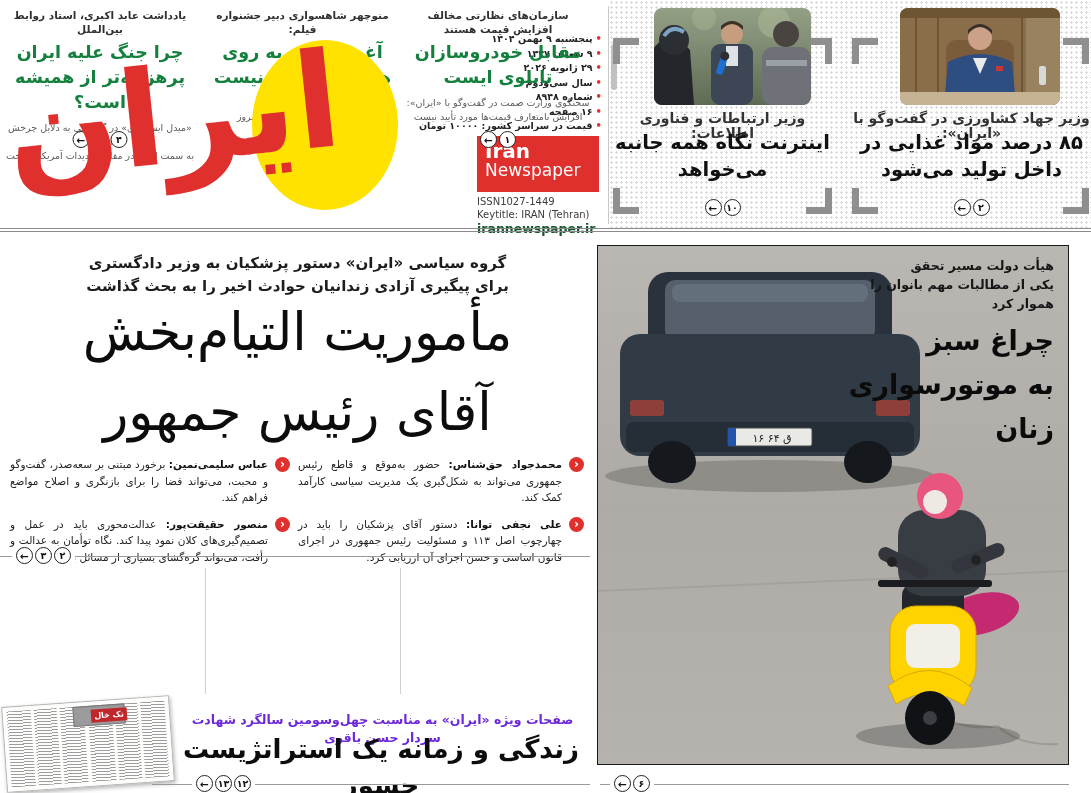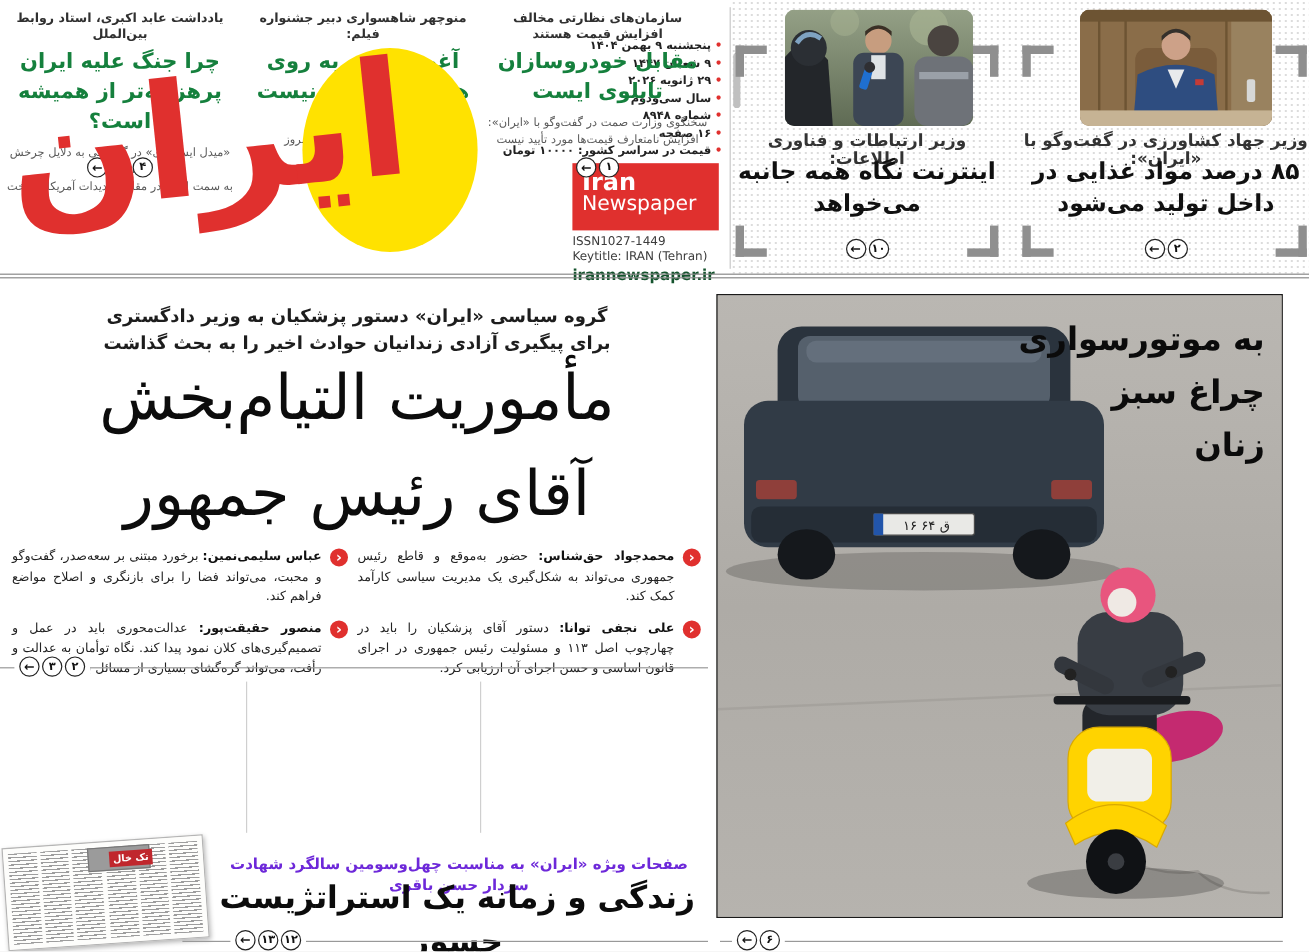--- a/index.html
+++ b/index.html
@@ -340,23 +340,27 @@
         <circle cx="85" cy="14" r="12" fill="#efe9e4"></circle>
         <rect x="40" y="118" width="86" height="88" rx="26" fill="#ffd300" stroke="#d9a900"></rect>
         <rect x="56" y="136" width="54" height="44" rx="9" fill="#f1efe8"></rect>
         <path d="M38,198 Q80,166 122,200 L114,218 Q80,194 46,216 Z" fill="#ffd300" stroke="#d9a900"></path>
         <ellipse cx="80" cy="230" rx="25" ry="27" fill="#101215"></ellipse>
         <circle cx="80" cy="230" r="7" fill="#3a3d42"></circle>
       </g>
     </svg>
 
     <div class="abs rtl" style="right:14px;top:10px;width:220px;text-align:right">
+      <div class="ph-kicker">
+        <div>هیأت دولت مسیر تحقق</div>
+        <div>یکی از مطالبات مهم بانوان را هموار کرد</div>
+      </div>
       <div class="ph-h" style="margin-top:6px">
+        <div>چراغ سبز</div>
         <div>به موتورسواری</div>
-        <div>چراغ سبز</div>
         <div>زنان</div>
       </div>
     </div>
   </div>
   <div class="hr" style="left:600px;top:784px;width:469px"></div>
   <div class="pref abs" style="left:610px;top:775px;direction:ltr;background:#fff;padding:0 3px">
     <span class="pc ar">←</span>
     <span class="pc">۶</span>
   </div>
 

